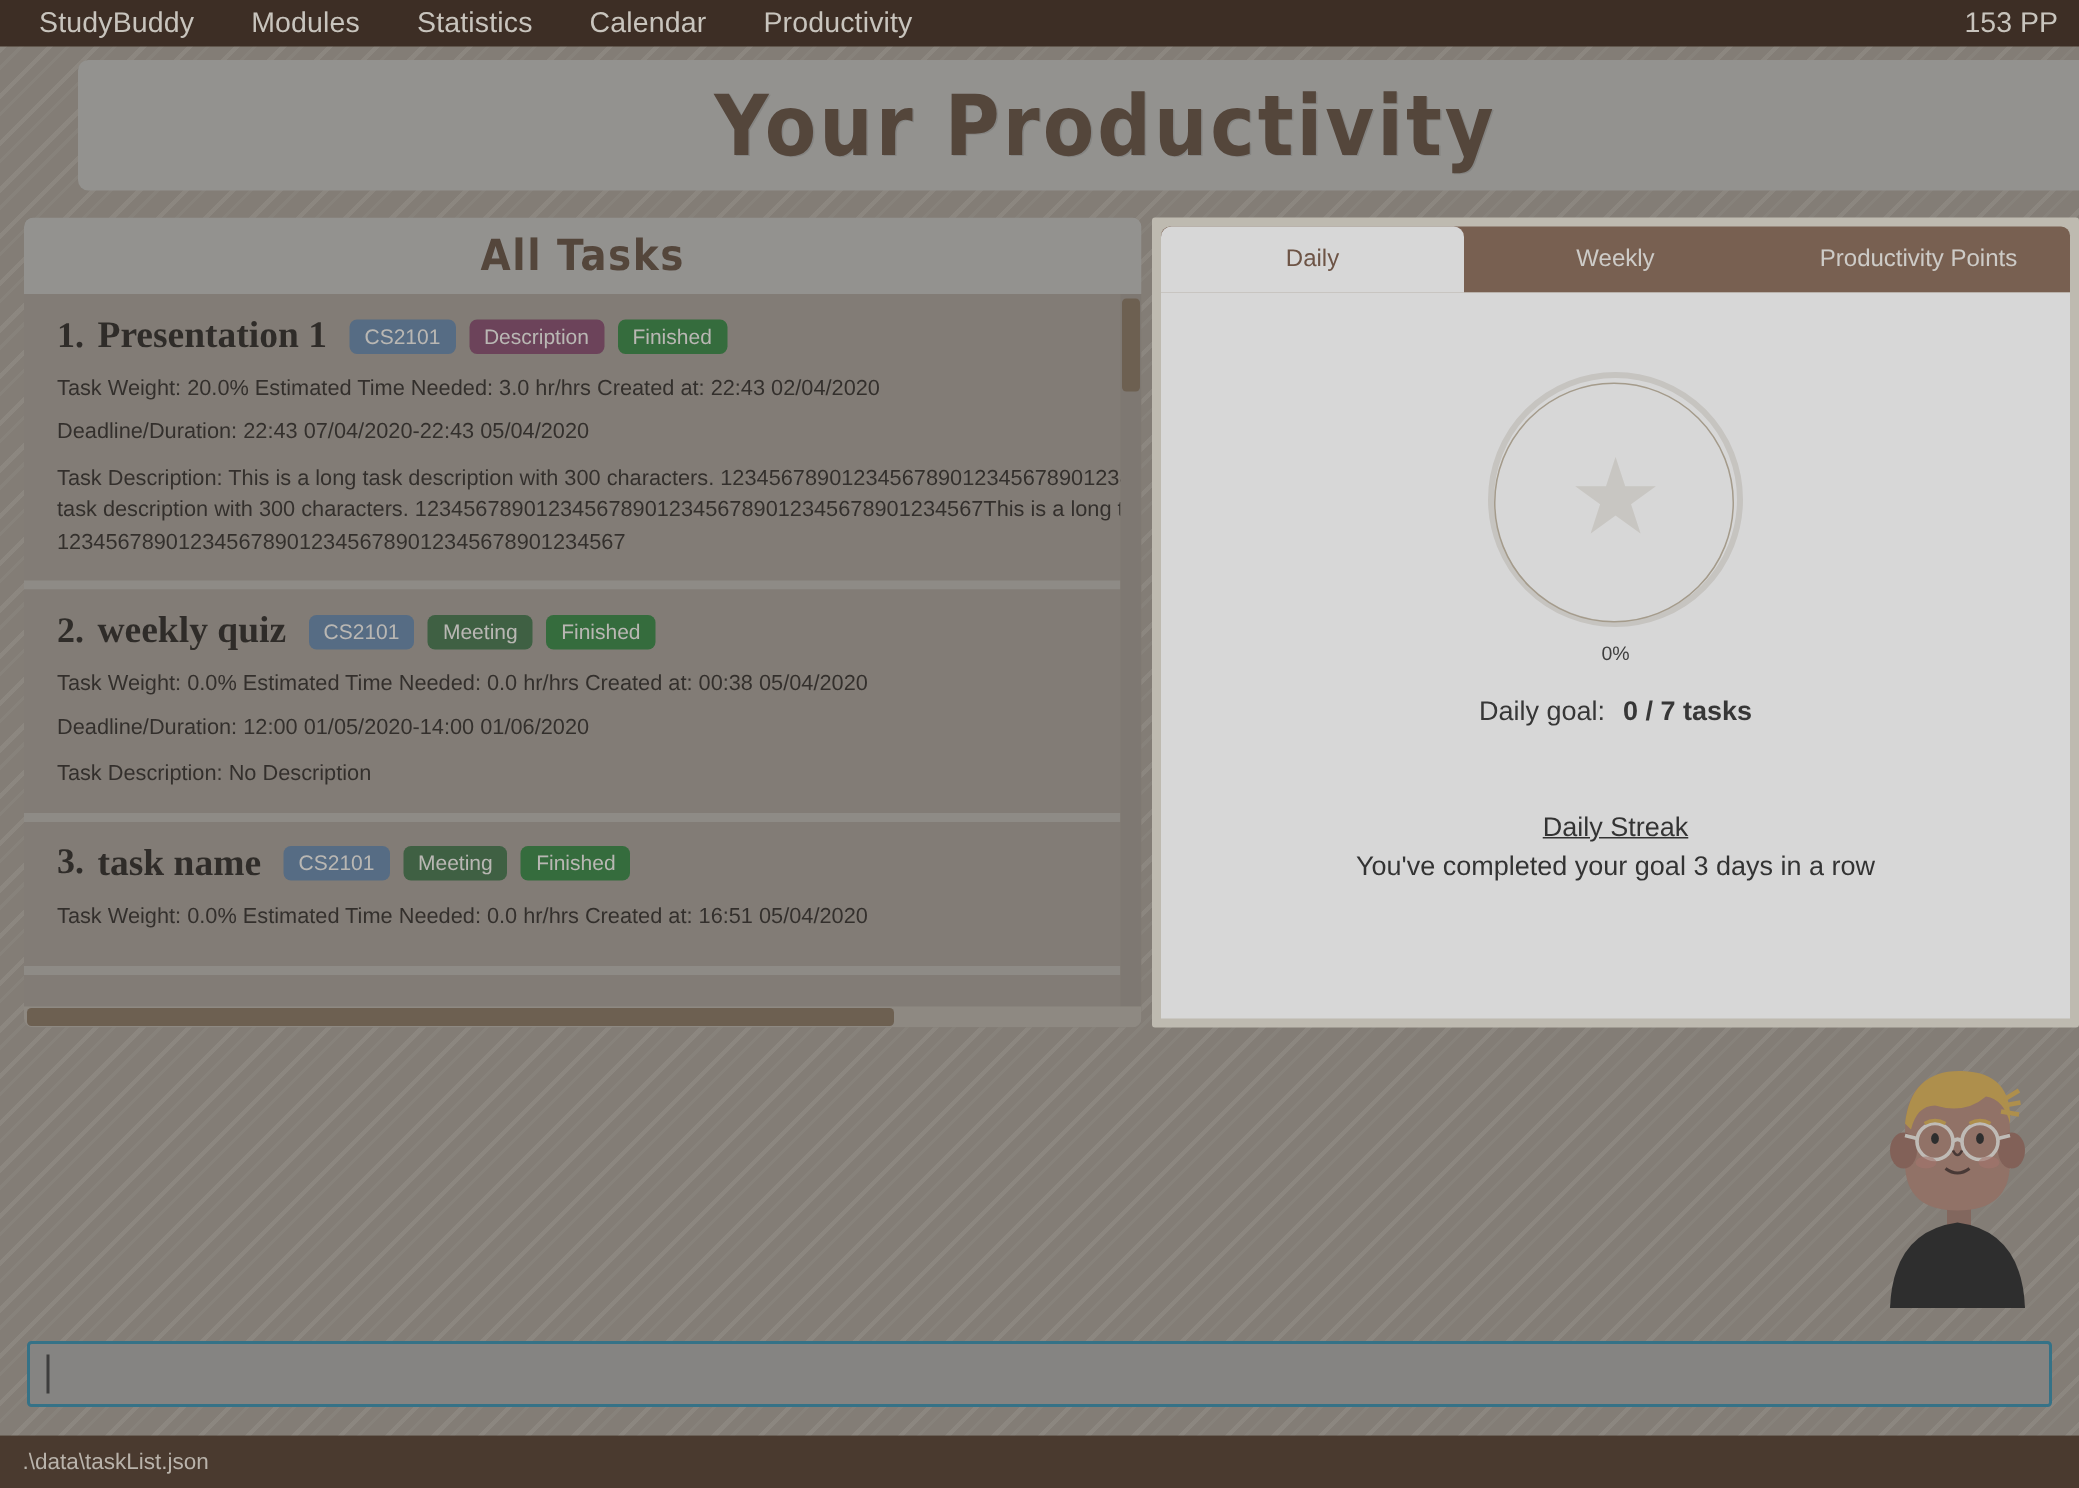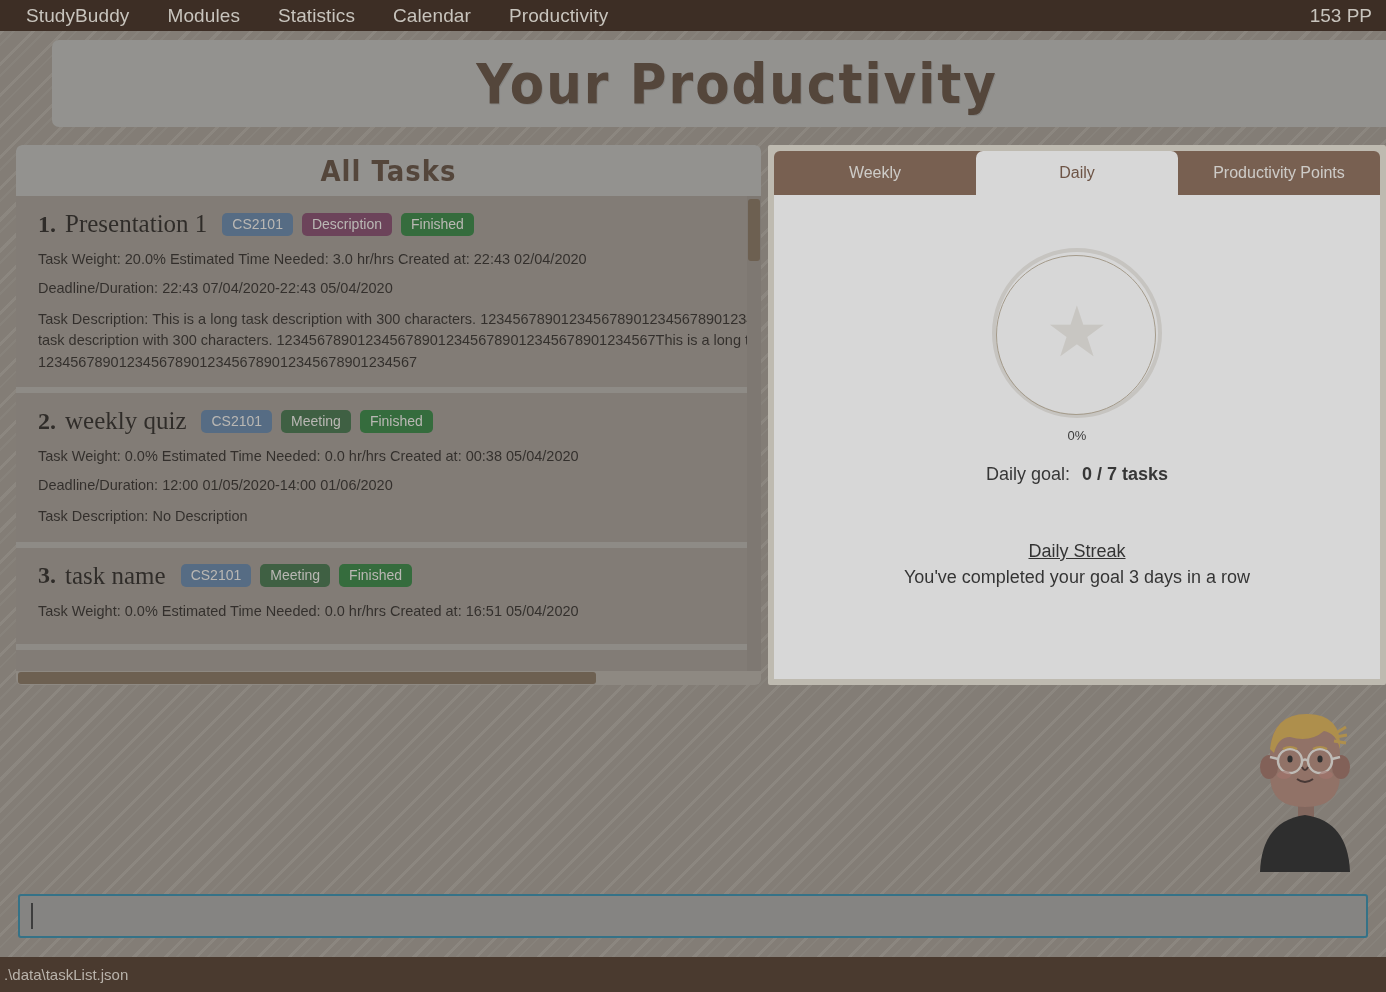--- a/index.html
+++ b/index.html
@@ -111,21 +111,21 @@
     margin-bottom: 13px;
   }
   .task-num {
     font-family: "Liberation Serif", serif;
     font-weight: bold;
     font-size: 24px;
     color: #17120e;
   }
   .task-name {
     font-family: "Liberation Serif", serif;
-    font-weight: normal;
+    font-weight: bold;
     font-size: 25px;
     color: #17120e;
     margin-right: 6px;
     white-space: nowrap;
   }
   .tag {
     display: inline-block;
     padding: 4px 10px 5px 10px;
     border-radius: 5px;
     font-size: 14px;
@@ -301,21 +301,21 @@
     font-size: 15px;
     color: #2a2a2a;
   }
 
   
   #statusbar {
     position: absolute; left: 0; bottom: 0;
     width: 1386px; height: 35px;
     background: #4a3a2f;
     display: flex; align-items: center;
-    padding-left: 4px;
+    padding-left: 15px;
   }
   #status-path {
     color: #b9b3ab;
     font-size: 15px;
   }
 
   
   #scrim {
     position: absolute; left: 0; top: 31px;
     width: 1386px; height: 926px;
@@ -396,22 +396,22 @@
       </div>
       <div id="tasks-hscroll">
         <div id="tasks-hthumb"></div>
       </div>
     </div>
   </div>
 
   <div id="right-panel">
 
     <div id="tabstrip">
+      <div class="tab active">Daily</div>
       <div class="tab">Weekly</div>
-      <div class="tab active">Daily</div>
       <div class="tab">Productivity Points</div>
     </div>
 
     <div id="tabcontent">
 
       <div id="ring-wrap">
         <div id="ring-outer"></div>
         <div id="ring-inner"></div>
         <div id="ring-star">★</div>
       </div>

